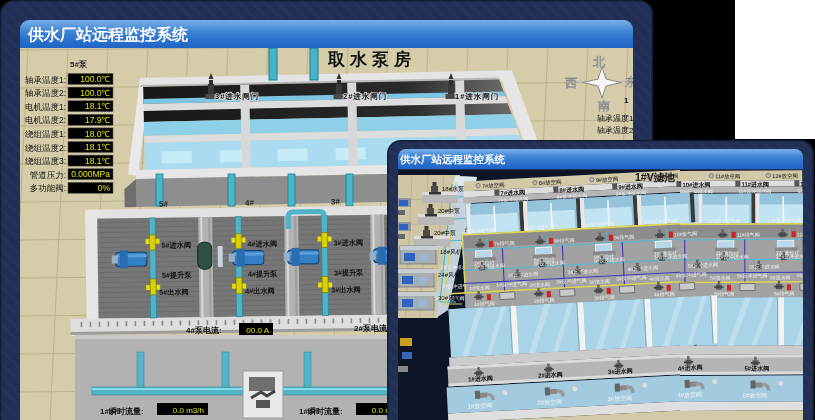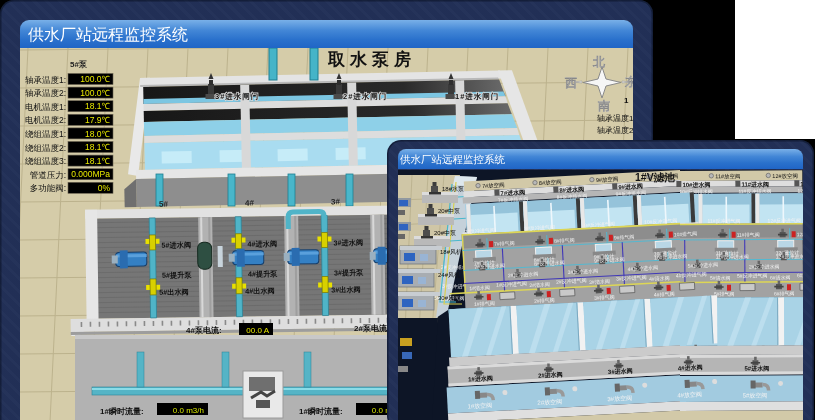--- a/index.html
+++ b/index.html
@@ -1,20 +1,20 @@
 <!DOCTYPE html>
 <html><head><meta charset="utf-8">
 <style>
 html,body{margin:0;padding:0;}
 body{width:815px;height:420px;overflow:hidden;background:#000;position:relative;
  font-family:"Liberation Sans",sans-serif;}
 .win{position:absolute;border-radius:14px;box-shadow:inset 0 0 0 1.5px rgba(5,10,25,0.45);
  background:#223057;
  background-image:repeating-linear-gradient(45deg,rgba(255,255,255,0.016) 0 3px,rgba(0,0,0,0.016) 3px 9px);}
-.tbar{position:absolute;color:#fff;font-weight:normal;
+.tbar{position:absolute;color:#fff;font-weight:bold;
  background:linear-gradient(180deg,#79b0e8 0%,#4286d6 38%,#2a71cc 70%,#2065c6 100%);}
 svg{display:block}
 text{font-family:"Liberation Sans",sans-serif;}
 </style></head>
 <body>
 
 <div style="position:absolute;left:735px;top:0;width:80px;height:139px;background:#fff;"></div>
 
 <div class="win" style="left:0px;top:0px;width:653px;height:440px;"></div>
 

